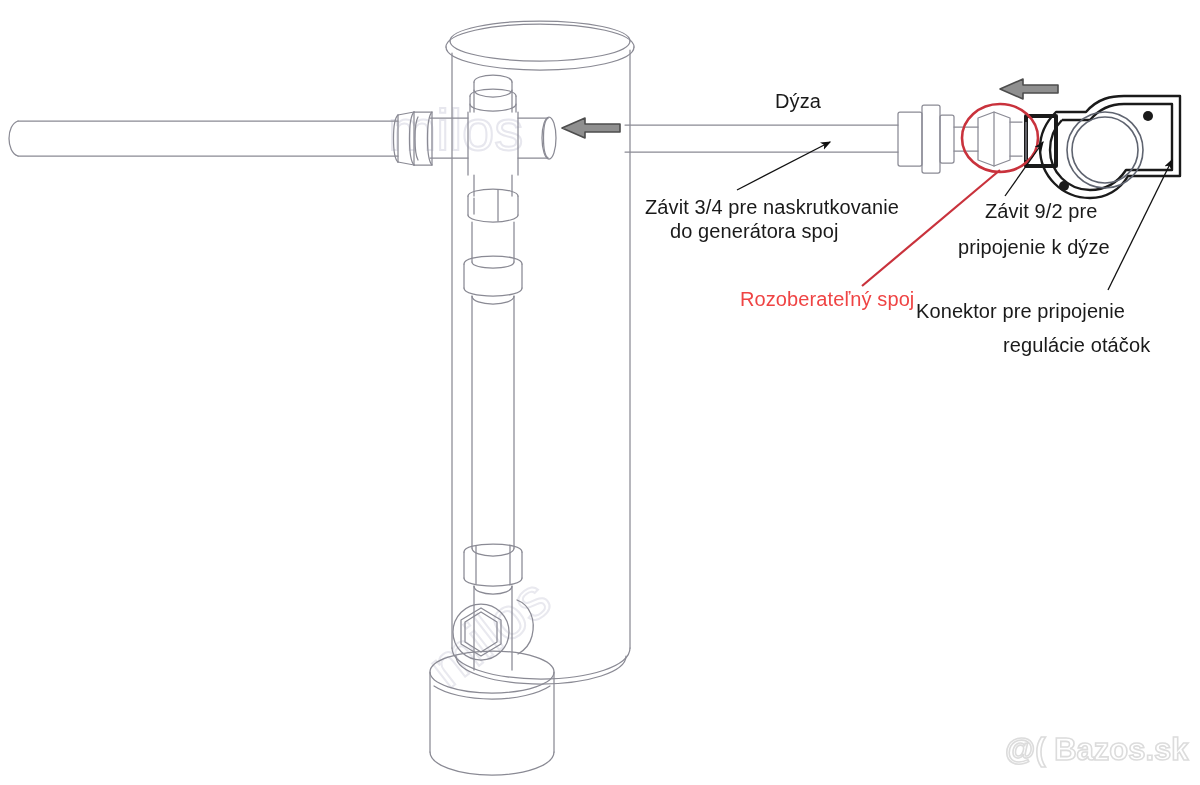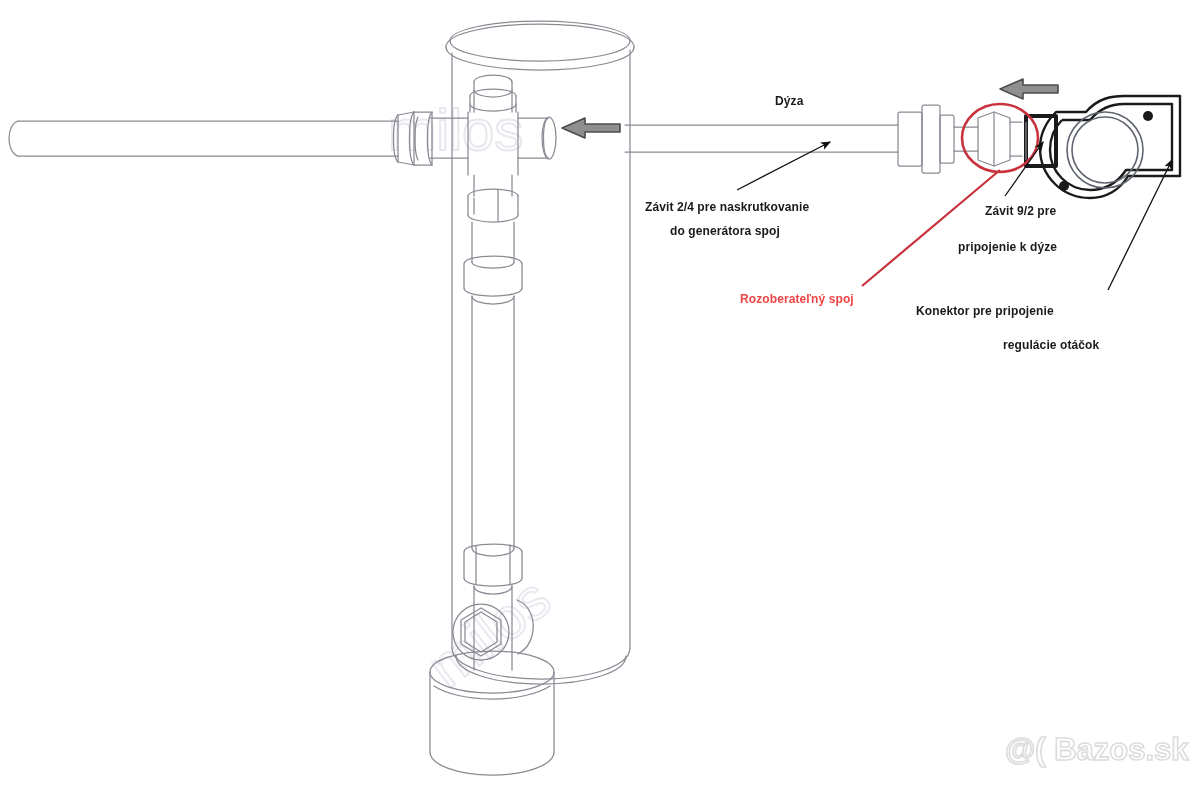--- a/index.html
+++ b/index.html
@@ -20,25 +20,24 @@
   #canvas svg.layer {
     position: absolute;
     left: 0;
     top: 0;
     width: 1200px;
     height: 785px;
   }
   .lbl {
     position: absolute;
     color: #1a1a1a;
-    font-size: 12px;
+    font-size: 20px;
     line-height: 23px;
     white-space: pre;
     letter-spacing: 0.1px;
-    font-weight: bold;
   }
   .lbl.red {
     color: #ef4444;
   }
 </style>
 </head>
 <body>
 
 <div id="canvas">
 
@@ -207,21 +206,21 @@
       <line x1="737" y1="190" x2="830" y2="142" stroke="#111111" stroke-width="1.3" marker-end="url(#ah-black)"></line>
       <line x1="1005" y1="196" x2="1043" y2="142" stroke="#111111" stroke-width="1.3" marker-end="url(#ah-black)"></line>
       <line x1="1108" y1="290" x2="1172" y2="160" stroke="#111111" stroke-width="1.3" marker-end="url(#ah-black)"></line>
       <line x1="862" y1="286" x2="1000" y2="170" stroke="#c9323c" stroke-width="2.2"></line>
     </g>
   </svg>
 
   <div class="lbl" style="left:775px; top:90px;">Dýza</div>
 
   <div>
-    <div class="lbl" style="left:645px; top:196px;">Závit 2/4 pre naskrutkovanie</div>
+    <div class="lbl" style="left:645px; top:196px;">Závit 3/4 pre naskrutkovanie</div>
     <div class="lbl" style="left:670px; top:220px;">do generátora spoj</div>
   </div>
 
   <div class="lbl red" style="left:740px; top:288px;">Rozoberateľný spoj</div>
 
   <div>
     <div class="lbl" style="left:985px; top:200px;">Závit 9/2 pre</div>
     <div class="lbl" style="left:958px; top:236px;">pripojenie k dýze</div>
   </div>
 

